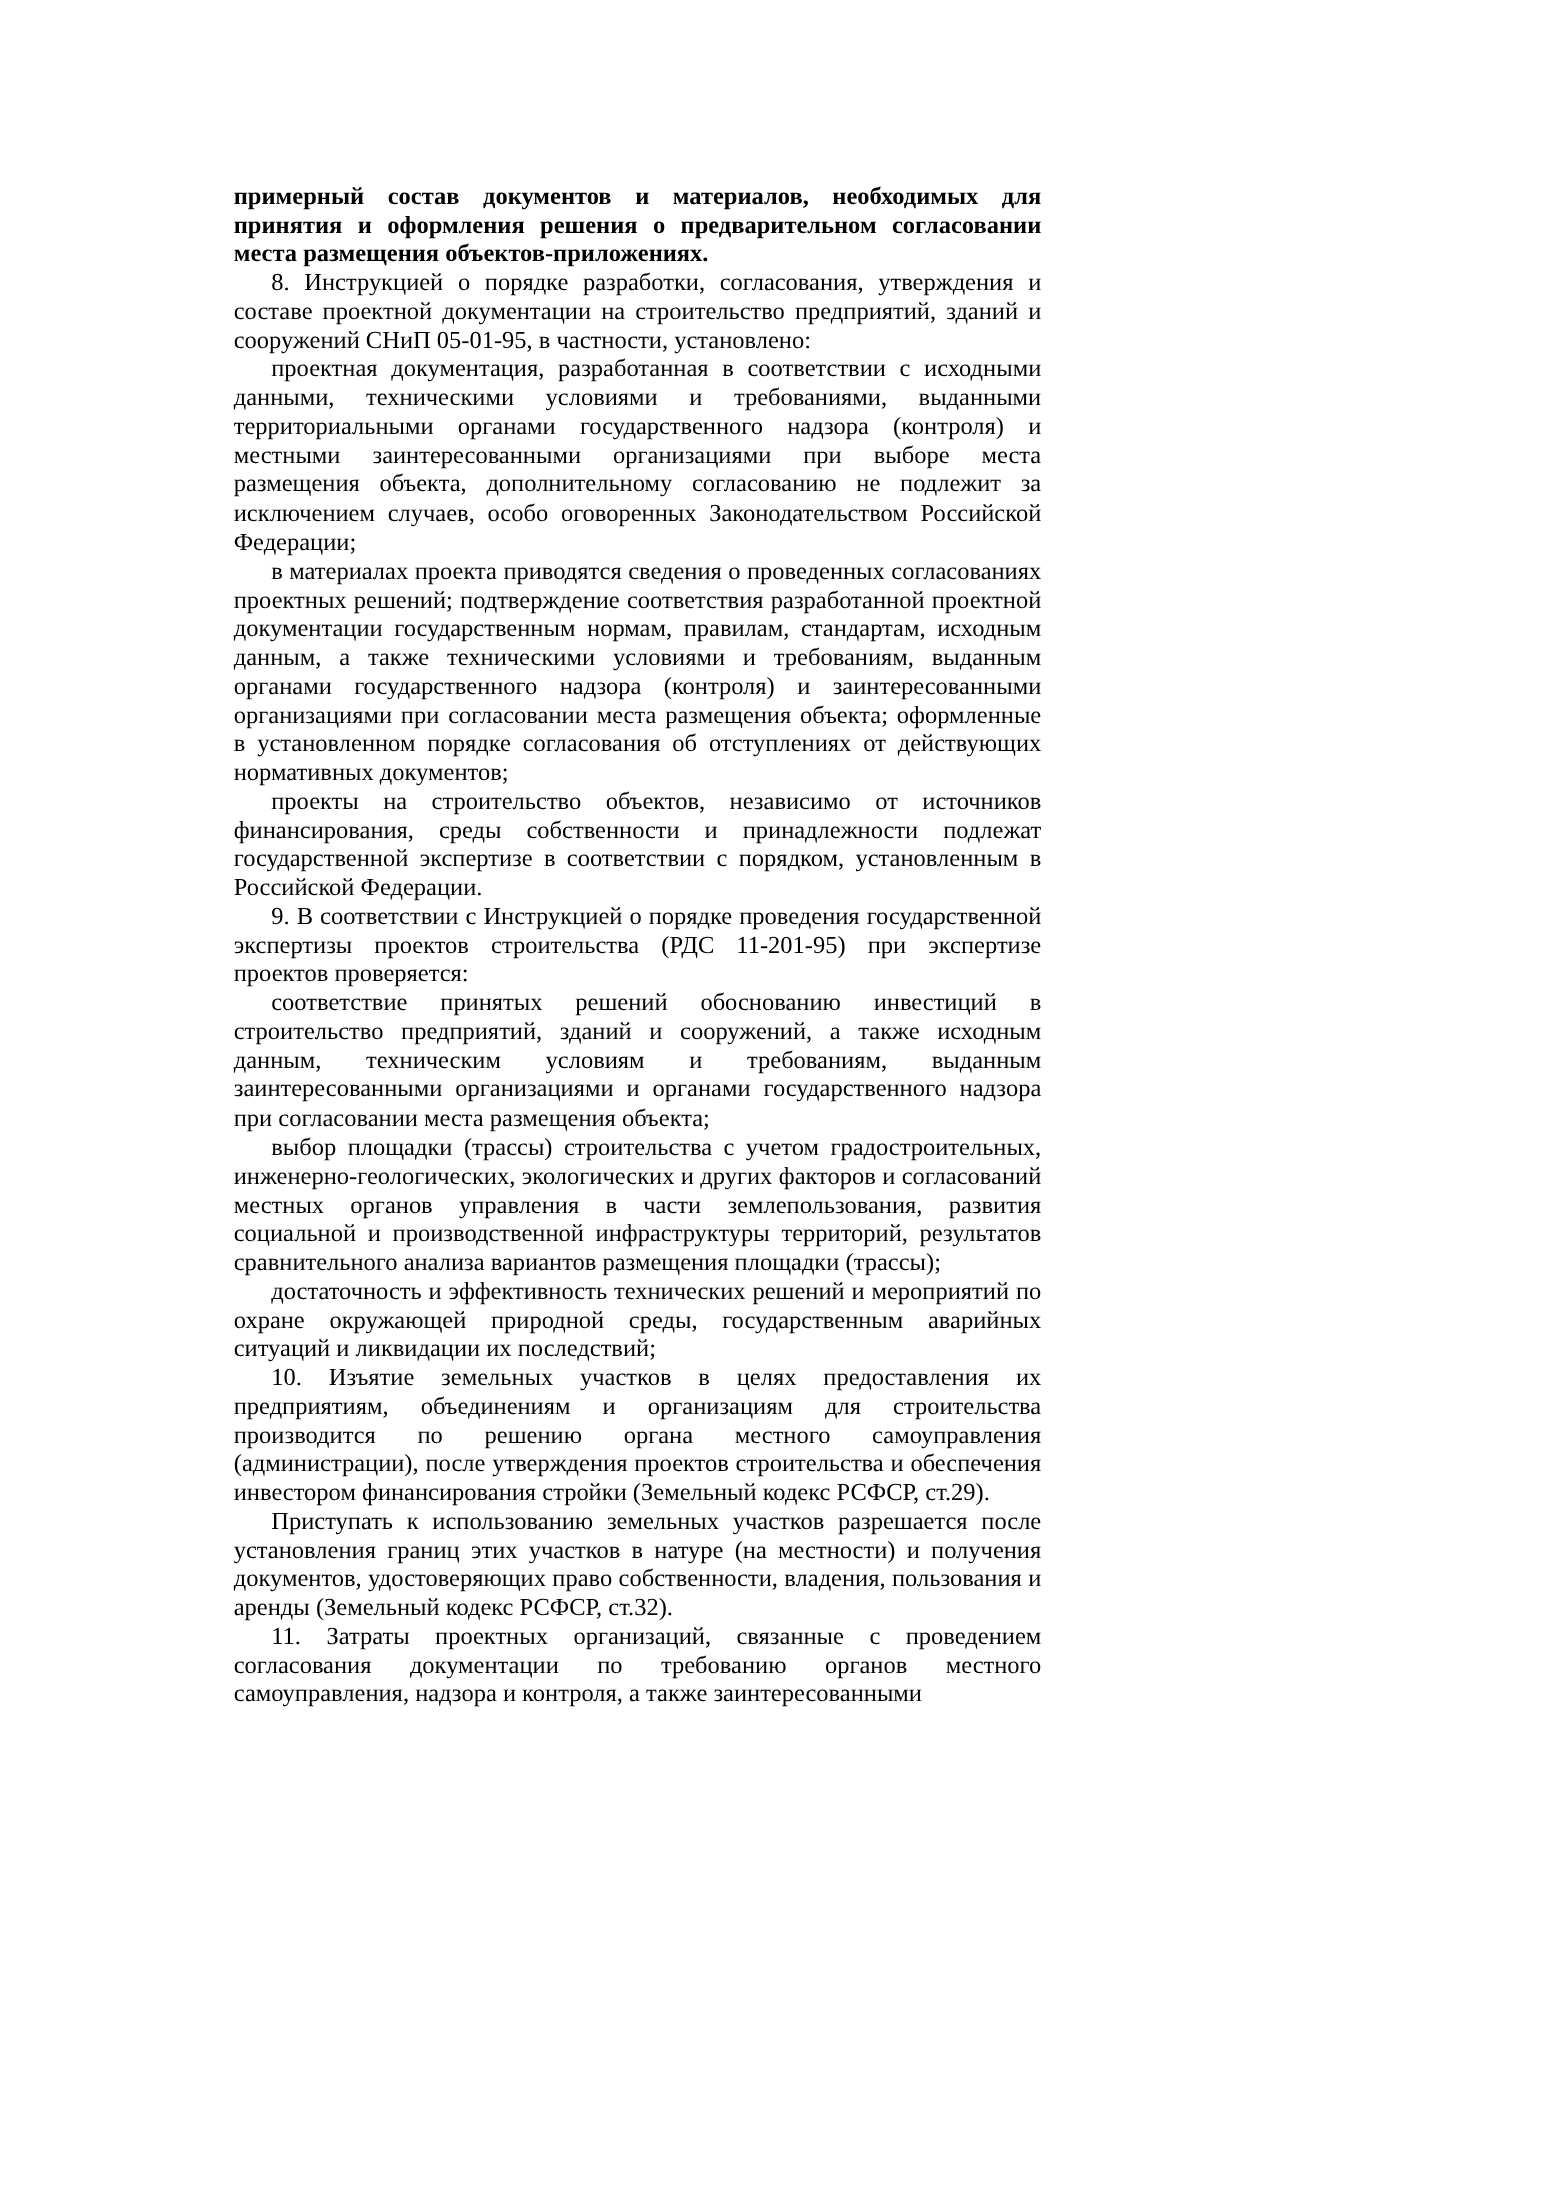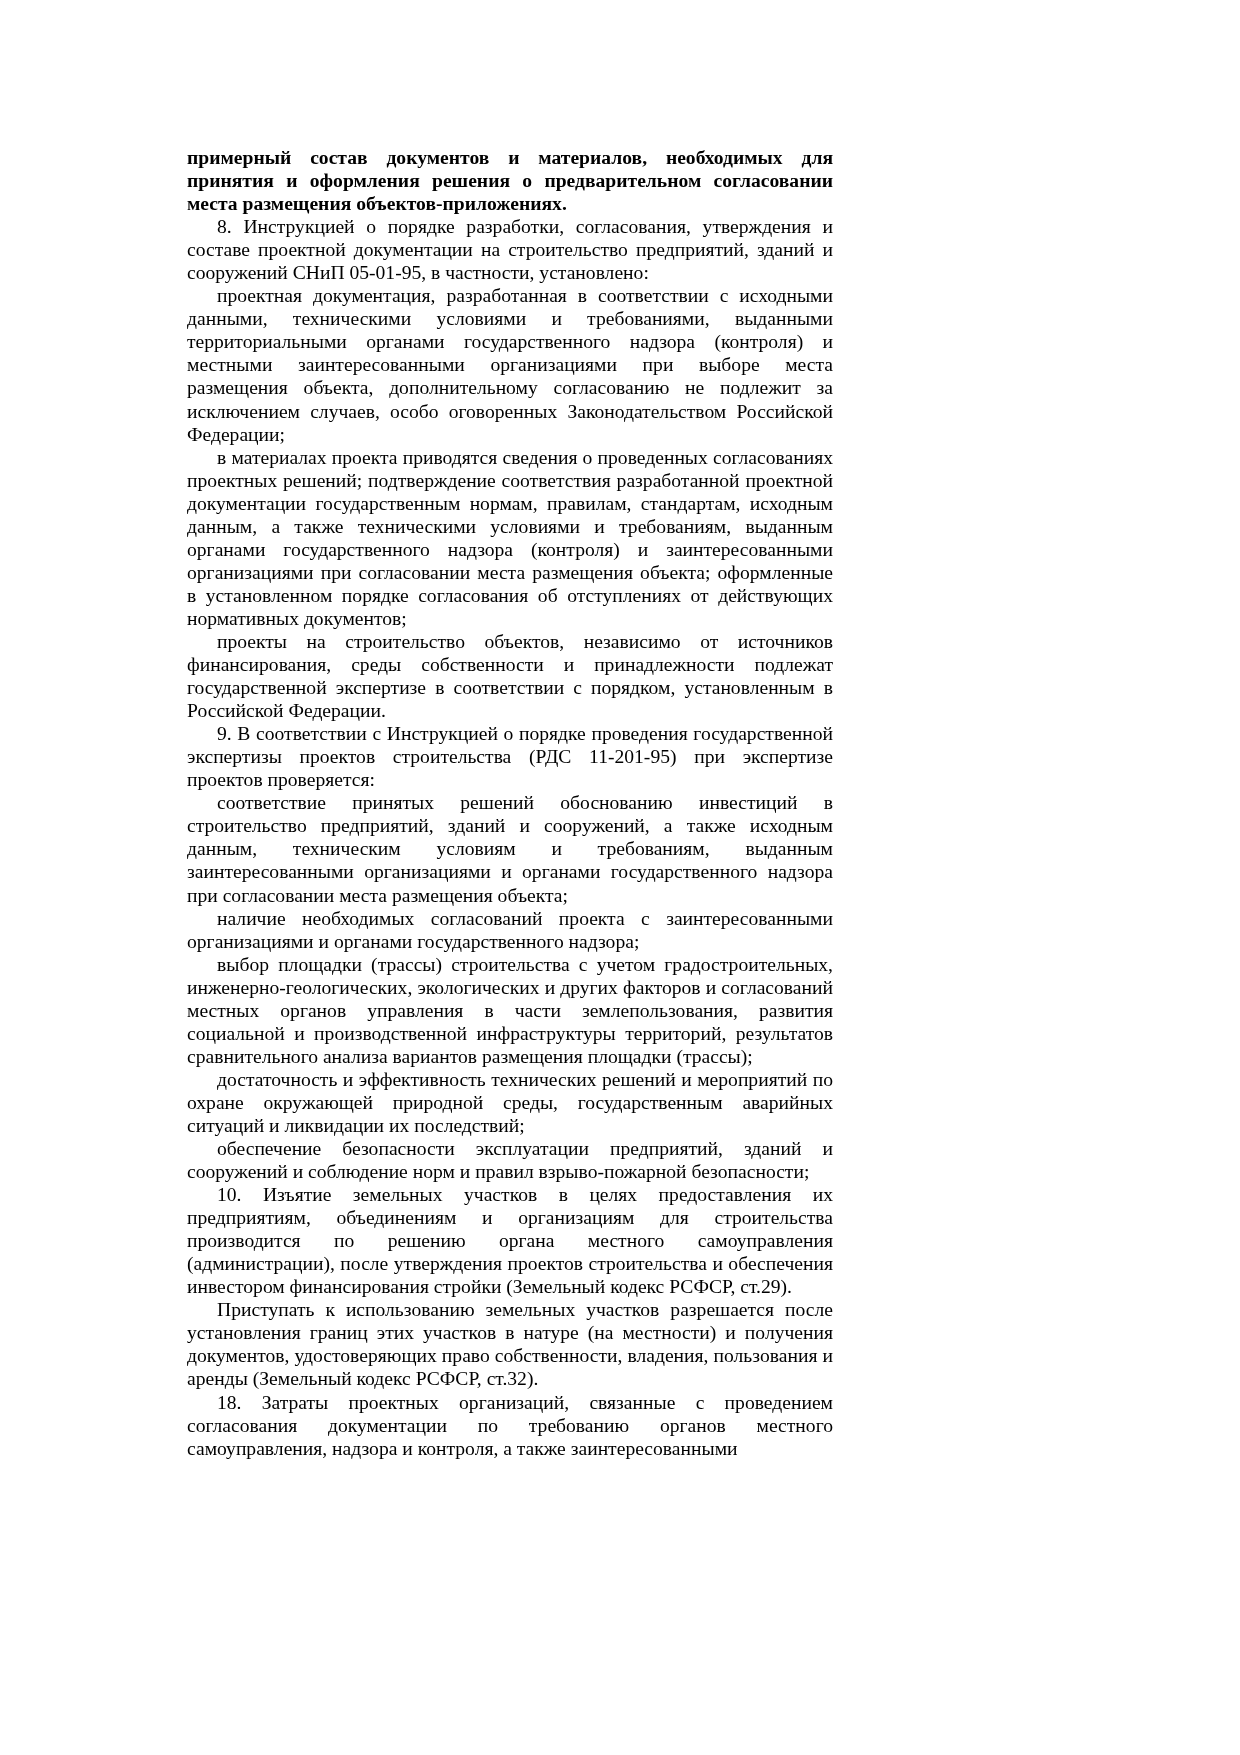--- a/index.html
+++ b/index.html
@@ -38,20 +38,18 @@
 <body>
 
 <div class="page">
   <p class="noindent">примерный состав документов и материалов, необходимых для принятия и оформления решения о предварительном согласовании места размещения объектов-приложениях.</p>
   <p>8. Инструкцией о порядке разработки, согласования, утверждения и составе проектной документации на строительство предприятий, зданий и сооружений СНиП 05-01-95, в частности, установлено:</p>
   <p>проектная документация, разработанная в соответствии с исходными данными, техническими условиями и требованиями, выданными территориальными органами государственного надзора (контроля) и местными заинтересованными организациями при выборе места размещения объекта, дополнительному согласованию не подлежит за исключением случаев, особо оговоренных Законодательством Российской Федерации;</p>
   <p>в материалах проекта приводятся сведения о проведенных согласованиях проектных решений; подтверждение соответствия разработанной проектной документации государственным нормам, правилам, стандартам, исходным данным, а также техническими условиями и требованиям, выданным органами государственного надзора (контроля) и заинтересованными организациями при согласовании места размещения объекта; оформленные в установленном порядке согласования об отступлениях от действующих нормативных документов;</p>
   <p>проекты на строительство объектов, независимо от источников финансирования, среды собственности и принадлежности подлежат государственной экспертизе в соответствии с порядком, установленным в Российской Федерации.</p>
   <p>9. В соответствии с Инструкцией о порядке проведения государственной экспертизы проектов строительства (РДС 11-201-95) при экспертизе проектов проверяется:</p>
   <p>соответствие принятых решений обоснованию инвестиций в строительство предприятий, зданий и сооружений, а также исходным данным, техническим условиям и требованиям, выданным заинтересованными организациями и органами государственного надзора при согласовании места размещения объекта;</p>
-  <p>наличие необходимых согласований проекта с заинтересованными организациями и органами государственного надзора;</p>
   <p>выбор площадки (трассы) строительства с учетом градостроительных, инженерно-геологических, экологических и других факторов и согласований местных органов управления в части землепользования, развития социальной и производственной инфраструктуры территорий, результатов сравнительного анализа вариантов размещения площадки (трассы);</p>
   <p>достаточность и эффективность технических решений и мероприятий по охране окружающей природной среды, государственным аварийных ситуаций и ликвидации их последствий;</p>
-  <p>обеспечение безопасности эксплуатации предприятий, зданий и сооружений и соблюдение норм и правил взрыво-пожарной безопасности;</p>
   <p>10. Изъятие земельных участков в целях предоставления их предприятиям, объединениям и организациям для строительства производится по решению органа местного самоуправления (администрации), после утверждения проектов строительства и обеспечения инвестором финансирования стройки (Земельный кодекс РСФСР, ст.29).</p>
   <p>Приступать к использованию земельных участков разрешается после установления границ этих участков в натуре (на местности) и получения документов, удостоверяющих право собственности, владения, пользования и аренды (Земельный кодекс РСФСР, ст.32).</p>
-  <p>18. Затраты проектных организаций, связанные с проведением согласования документации по требованию органов местного самоуправления, надзора и контроля, а также заинтересованными</p>
+  <p>11. Затраты проектных организаций, связанные с проведением согласования документации по требованию органов местного самоуправления, надзора и контроля, а также заинтересованными</p>
 </div>
 
 </body></html>

